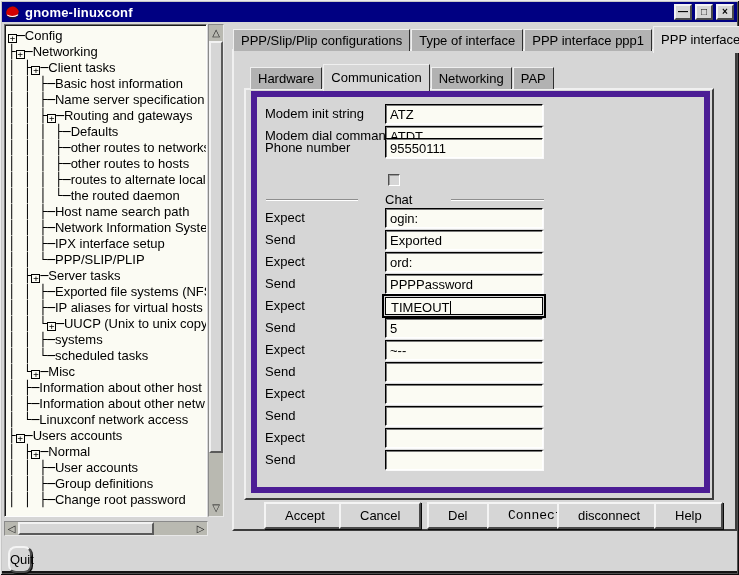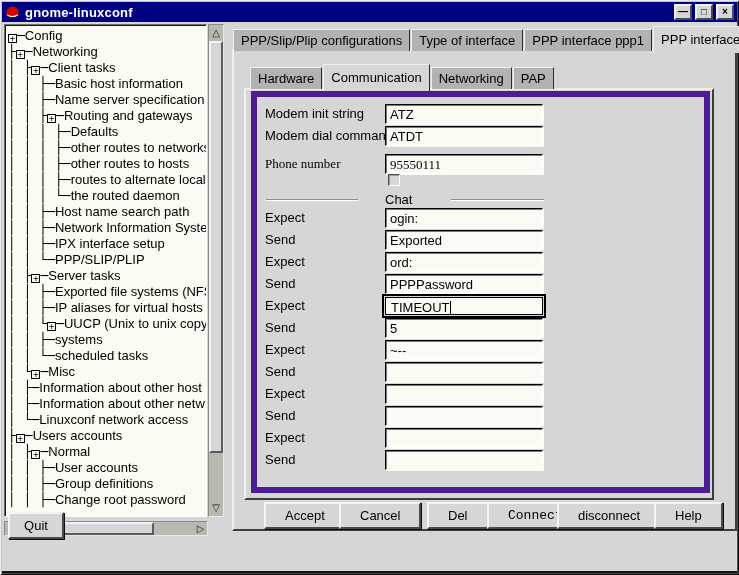--- a/index.html
+++ b/index.html
@@ -39,21 +39,21 @@
   .vscroll .sb-btn { left:0; width:14px; height:14px; line-height:14px; }
   .hscroll .sb-btn { top:0; width:13px; height:13px; line-height:13px; }
   .v-thumb { position:absolute; left:0; right:0; top:16px; height:412px; background:#d6d6d6;
     border:2px solid; border-color:#f2f2f2 #5a5a5a #5a5a5a #f2f2f2; }
   .h-thumb { position:absolute; top:0; bottom:0; left:13px; width:136px; background:#d6d6d6;
     border:2px solid; border-color:#f2f2f2 #5a5a5a #5a5a5a #f2f2f2; }
 
   
   .btn3d { background:#d6d6d6; border:2px solid; border-color:#f4f4f4 #4a4a4a #4a4a4a #f4f4f4;
     box-shadow:1px 1px 0 #0a0a0a; font-family:"Liberation Sans", sans-serif; font-size:13px; color:#000; cursor:default; }
-  .quit-btn { position:absolute; left:8px; top:512px; width:56px; height:27px; }
+  .quit-btn { position:absolute; left:8px; top:546px; width:24px; height:27px;border-radius:8px; }
 
   
   .tabs-top { position:absolute; left:233px; top:23px; height:28px; display:flex; align-items:flex-end; z-index:4; }
   .tabs-inner { position:absolute; left:16px; top:11px; height:27px; display:flex; align-items:flex-end; z-index:4; }
   .tab { height:22px; line-height:21px; padding:0 7px; background:#b2b2b2; white-space:nowrap;
     border:1px solid; border-color:#efefef #2e2e2e #b2b2b2 #efefef; border-bottom:none; margin-right:1px; font-size:13px; cursor:default; }
   .tab.active { height:27px; line-height:26px; background:#d6d6d6; margin-bottom:-2px; position:relative; z-index:5; }
 
   .notebook { position:absolute; left:232px; top:49px; width:505px; height:482px; background:#d6d6d6;
     border:2px solid; border-color:#f0f0f0 #3c3c3c #3c3c3c #f0f0f0; }
@@ -175,21 +175,21 @@
       <div class="form-viewport">
 
         <div class="fieldrow" style="top:7px;">
           <span class="flabel">Modem init string</span>
           <div class="entry"><span>ATZ</span></div>
         </div>
         <div class="fieldrow" style="top:29px;">
           <span class="flabel">Modem dial command</span>
           <div class="entry"><span>ATDT</span></div>
         </div>
-        <div class="fieldrow" style="top:57px;font-family:Liberation Serif, serif;">
+        <div class="fieldrow" style="top:41px;">
           <span class="flabel">Phone number</span>
           <div class="entry"><span>95550111</span></div>
         </div>
 
         <div class="fieldrow" style="top:73px;">
           <span class="checkbox"></span>
         </div>
 
         <div class="fieldrow" style="top:93px;">
           <span class="sepline sep-l"></span>

